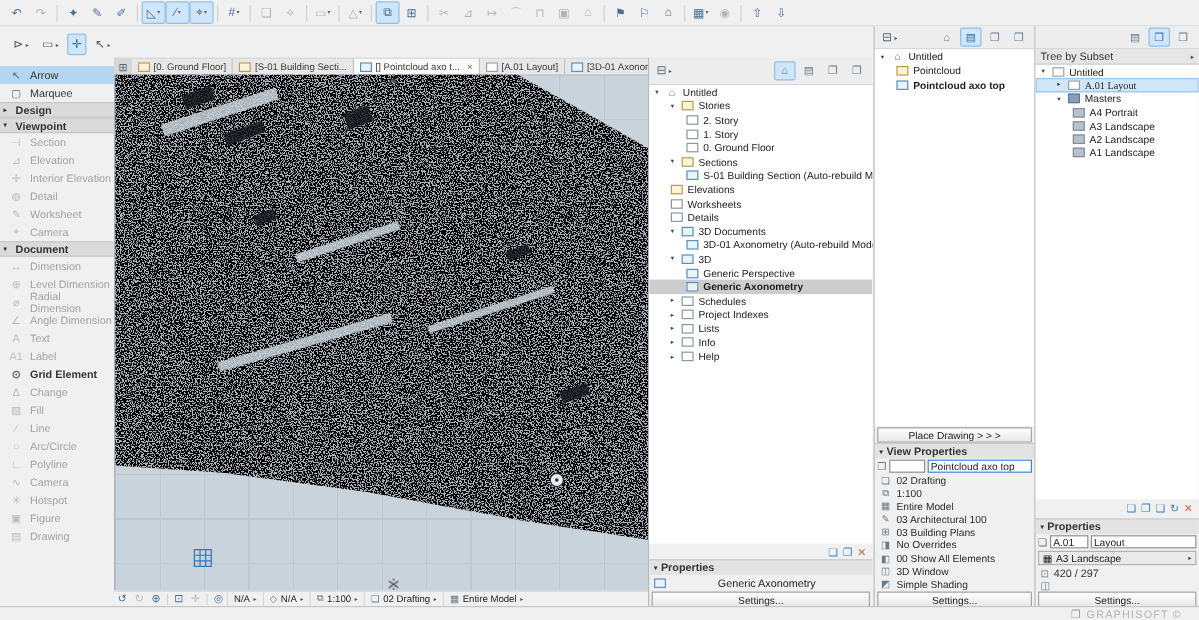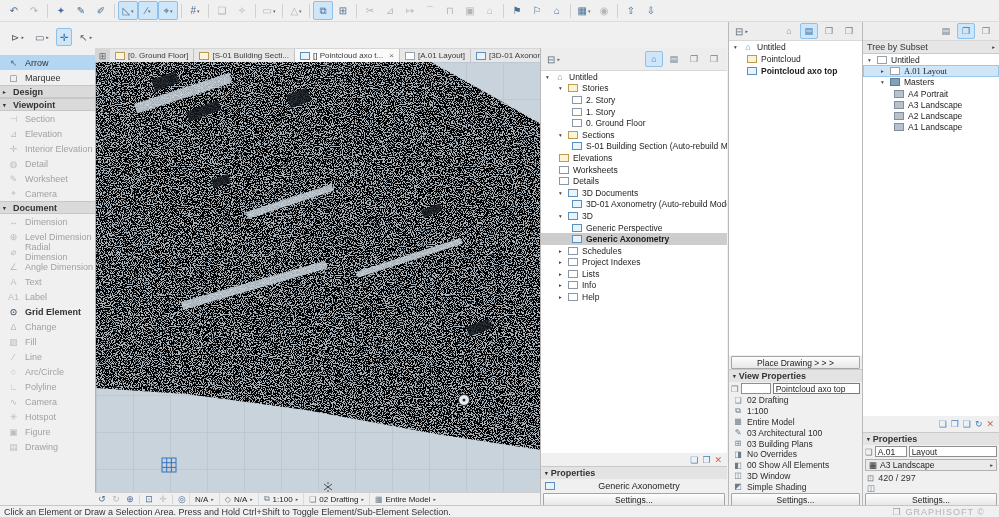--- a/index.html
+++ b/index.html
@@ -980,20 +980,19 @@
       </div>
     <div class="bookrow">
         <span class="pg">◫</span>
       </div>
     <div class="btnrow" style="height:13px">
         <div class="btn">Settings...</div>
       </div>
   </div>
 
   <div class="statusbar">
-    <span>Click an Element or Draw a Selection Area. Press and Hold Ctrl+Shift to Toggle Element/Sub-Element Selection.</span>
     <span class="brand">
         <span class="g">❐</span>
         <span>GRAPHISOFT ©</span>
       </span>
   </div>
 
 </div>
 
 </body></html>

